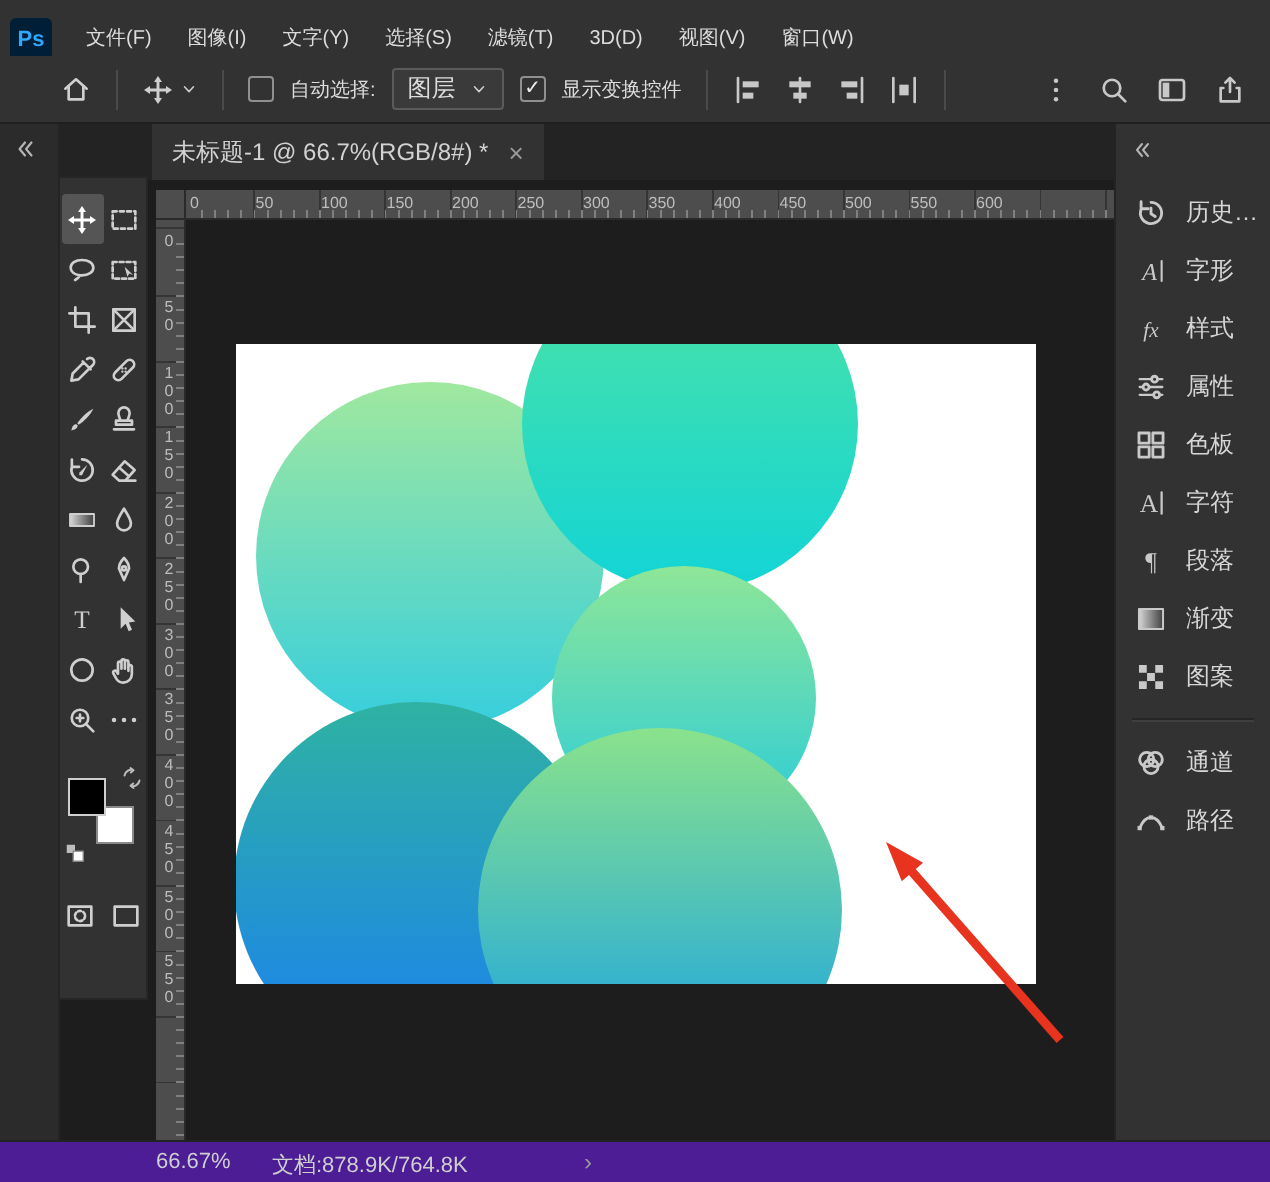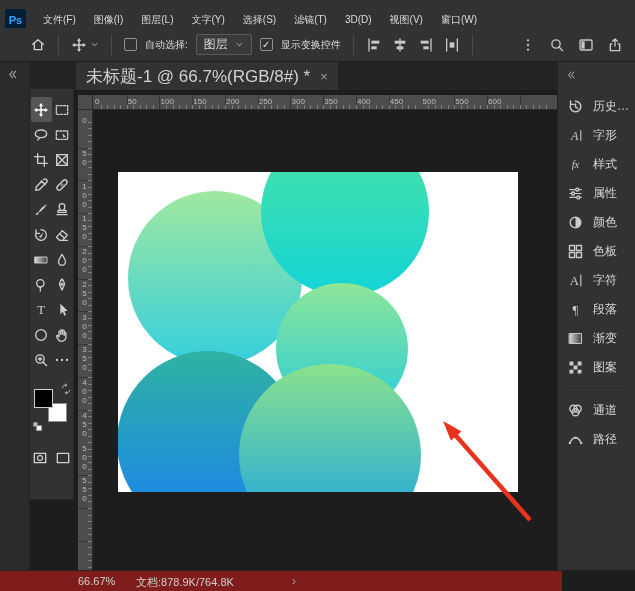--- a/index.html
+++ b/index.html
@@ -26,21 +26,21 @@
   .checkbox .check{display:none;color:#ececec;font-size:10px;line-height:1}
   .checkbox.checked .check{display:block}
   .opt-label{color:#dcdcdc;font-size:10px;white-space:nowrap}
   .dropdown{display:inline-flex;align-items:center;gap:7px;height:21px;padding:0 7px;background:#3a3a3a;
     border:1px solid #5a5a5a;border-radius:2px;color:#dcdcdc;font-size:12px;font-family:inherit}
   .icon-row{display:inline-flex;align-items:center;gap:10px}
   .icon-row.right{margin-left:auto;gap:13px}
   .opt-iconbtn{width:16px;height:16px;color:#c8c8c8;display:inline-flex}
   .tabbar{position:absolute;left:30px;top:62px;width:527px;height:28px;background:#232323;display:flex;z-index:5}
   .tab{margin-left:46px;height:28px;display:flex;align-items:center;background:#323232;padding:0 10px;gap:10px}
-  .tab-title{color:#d2d2d2;font-size:17px;white-space:nowrap}
+  .tab-title{color:#d2d2d2;font-size:12px;white-space:nowrap}
   .tab-close{color:#9a9a9a;font-size:13px;line-height:1}
   .left-rail{position:absolute;left:0;top:62px;width:30px;height:508px;background:#2b2b2b;border-right:1px solid #242424}
   .rail-collapse{position:absolute;left:6px;top:6px;width:13px;height:13px;color:#b5b5b5;display:block}
   .tools-panel{position:absolute;left:30px;top:88px;width:44px;height:412px;background:#323232;
     border:1px solid #262626;border-left:none;display:flex;flex-direction:column;align-items:center;z-index:5}
   .tools-grid{display:grid;grid-template-columns:21px 21px;grid-auto-rows:25px;margin-top:8px}
   .tool{display:flex;align-items:center;justify-content:center;color:#cfcfcf;border-radius:2px}
   .tool svg{width:16px;height:16px}
   .tool.active{background:#555;color:#fff}
   .swatches{position:relative;width:40px;height:44px;margin-top:14px}
@@ -68,37 +68,36 @@
     background-image:repeating-linear-gradient(180deg,transparent 0 5.55px,#808080 5.55px 6.55px)}
   .vruler .rlabel{position:absolute;left:2px;font-size:8px;color:#bdbdbd;writing-mode:vertical-rl;text-orientation:upright}
   .viewport{position:absolute;left:93px;top:110px;width:464px;height:460px}
   .right-panel{position:absolute;left:557px;top:62px;width:78px;height:508px;background:#323232;
     border-left:1px solid #242424;padding-top:30px}
   .panel-collapse{position:absolute;left:7px;top:7px;width:12px;height:12px;color:#b5b5b5;display:block}
   .panel-item{display:flex;align-items:center;height:29px;padding-left:9px;gap:9px}
   .p-ic{width:17px;height:17px;color:#c9c9c9;flex:none;display:inline-flex}
   .p-label{color:#d6d6d6;font-size:12px;max-width:44px;overflow:hidden;text-overflow:ellipsis;white-space:nowrap}
   .panel-divider{height:0;border-top:1px solid #262626;border-bottom:1px solid #3f3f3f;margin:6px 8px}
-  .statusbar{position:absolute;left:0;top:570px;width:562px;height:21px;background:#7f1d1d;
+  .statusbar{position:absolute;left:0;top:570px;width:635px;height:21px;background:#4c1d95;
     border-top:1px solid #232323;z-index:6}
   .statusbar .zoom{position:absolute;left:78px;top:4px;color:#cfcfcf;font-size:11px}
   .statusbar .docinfo{position:absolute;left:136px;top:4px;color:#cfcfcf;font-size:11px}
   .statusbar .expand{position:absolute;left:292px;top:3px;color:#9a9a9a;font-size:12px}
 </style>
 </head>
 <body>
 
 <div class="app">
 
   <header class="menubar">
     <div class="logo">Ps</div>
     <nav class="menu-items" id="menu-items">
         <span class="menu-item">文件(F)</span>
         <span class="menu-item">图像(I)</span>
-        <span class="menu-item">图层(L)</span>
         <span class="menu-item">文字(Y)</span>
         <span class="menu-item">选择(S)</span>
         <span class="menu-item">滤镜(T)</span>
         <span class="menu-item">3D(D)</span>
         <span class="menu-item">视图(V)</span>
         <span class="menu-item">窗口(W)</span>
       </nav>
   </header>
 
   <div class="optionsbar">
@@ -486,29 +485,20 @@
                 <circle cx="14.5" cy="6.5" r="2.1" fill="#323232"></circle>
                 <circle cx="8.5" cy="12" r="2.1" fill="#323232"></circle>
                 <circle cx="16" cy="17.5" r="2.1" fill="#323232"></circle>
               </svg>
             </span>
             <span class="p-label">属性</span>
           </div>
           <div class="panel-item">
             <span class="p-ic">
               <svg viewBox="0 0 24 24" fill="none" stroke="currentColor" stroke-width="2" stroke-linecap="round" stroke-linejoin="round">
-                <circle cx="12" cy="12" r="7.5"></circle>
-                <path fill="currentColor" stroke="none" d="M12 4.5 A7.5 7.5 0 0 1 12 19.5 Z"></path>
-              </svg>
-            </span>
-            <span class="p-label">颜色</span>
-          </div>
-          <div class="panel-item">
-            <span class="p-ic">
-              <svg viewBox="0 0 24 24" fill="none" stroke="currentColor" stroke-width="2" stroke-linecap="round" stroke-linejoin="round">
                 <rect x="3.5" y="3.5" width="7.2" height="7.2"></rect>
                 <rect x="13.3" y="3.5" width="7.2" height="7.2"></rect>
                 <rect x="3.5" y="13.3" width="7.2" height="7.2"></rect>
                 <rect x="13.3" y="13.3" width="7.2" height="7.2"></rect>
               </svg>
             </span>
             <span class="p-label">色板</span>
           </div>
           <div class="panel-item">
             <span class="p-ic">

